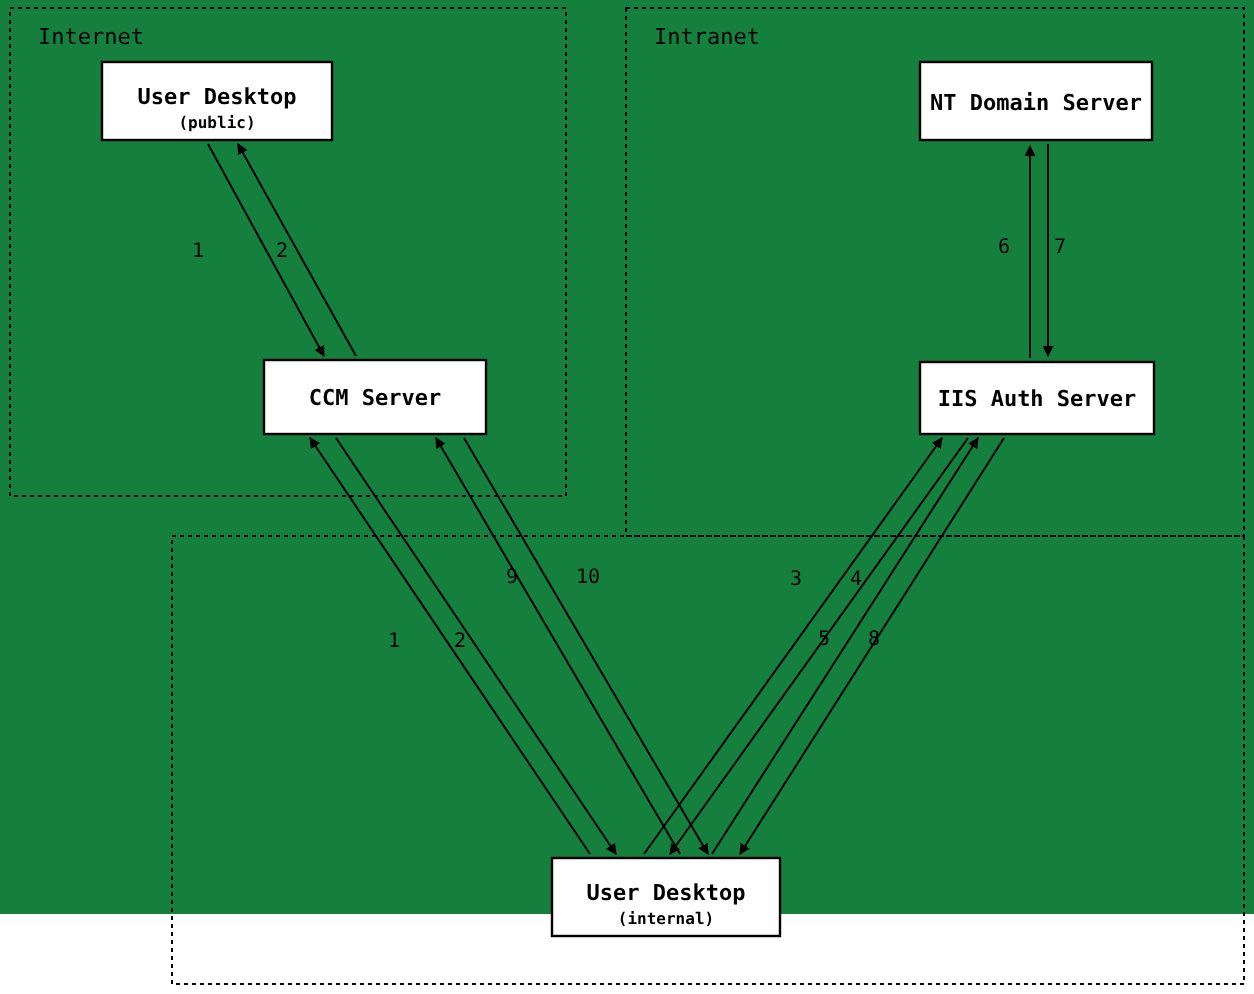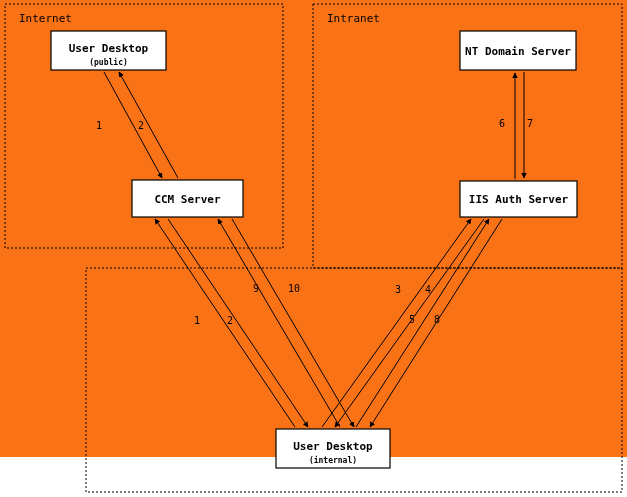--- a/index.html
+++ b/index.html
@@ -10,21 +10,21 @@
   body {
     width: 627px;
     height: 497px;
     font-family: "DejaVu Sans Mono", "Liberation Mono", monospace;
     overflow: hidden;
   }
   #diagram-root {
     position: relative;
     width: 627px;
     height: 457px;
-    background: #f97316;
+    background: #15803d;
   }
   svg#diagram-svg {
     position: absolute;
     top: 0;
     left: 0;
     width: 627px;
     height: 497px;
   }
   .zone-label {
     font-family: "DejaVu Sans Mono", "Liberation Mono", monospace;

